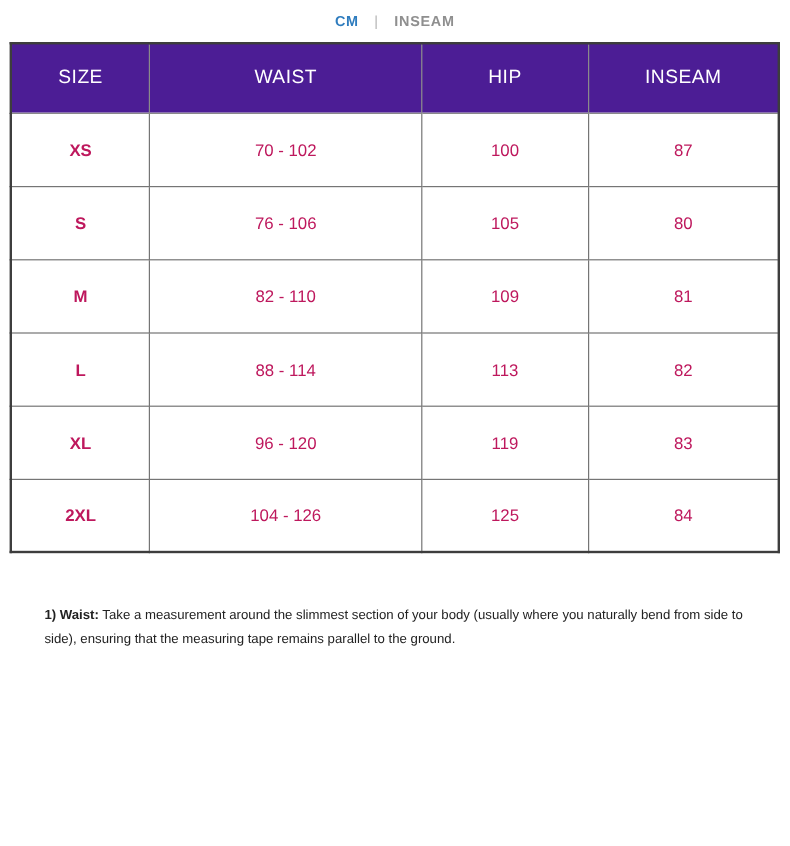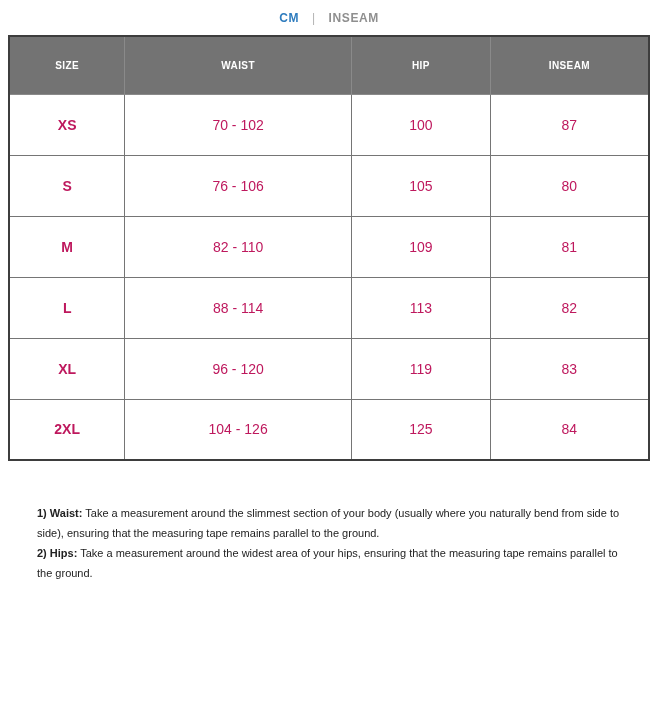--- a/index.html
+++ b/index.html
@@ -47,24 +47,24 @@
     table-layout: fixed;
     border: 2px solid #3d3d3d;
   }
   table.size-table th,
   table.size-table td {
     border: 1px solid #757575;
     text-align: center;
     vertical-align: middle;
   }
   table.size-table thead th {
-    background: #737373;
+    background: #4c1d95;
     color: #ffffff;
-    font-size: 10px;
-    font-weight: bold;
+    font-size: 16px;
+    font-weight: normal;
     letter-spacing: 0.4px;
     height: 58px;
     border-color: #8a8a8a;
     border-top-color: #050505;
   }
   table.size-table tbody td {
     height: 61px;
     font-size: 14px;
     color: #be185d;
     background: #ffffff;
@@ -150,14 +150,13 @@
         <td>104 - 126</td>
         <td>125</td>
         <td>84</td>
       </tr>
     </tbody>
   </table>
 </div>
 
 <div class="notes">
   <p><span class="note-label">1) Waist:</span><span> Take a measurement around the slimmest section of your body (usually where you naturally bend from side to side), ensuring that the measuring tape remains parallel to the ground.</span></p>
-  <p><span class="note-label">2) Hips:</span><span> Take a measurement around the widest area of your hips, ensuring that the measuring tape remains parallel to the ground.</span></p>
 </div>
 
 </body></html>

